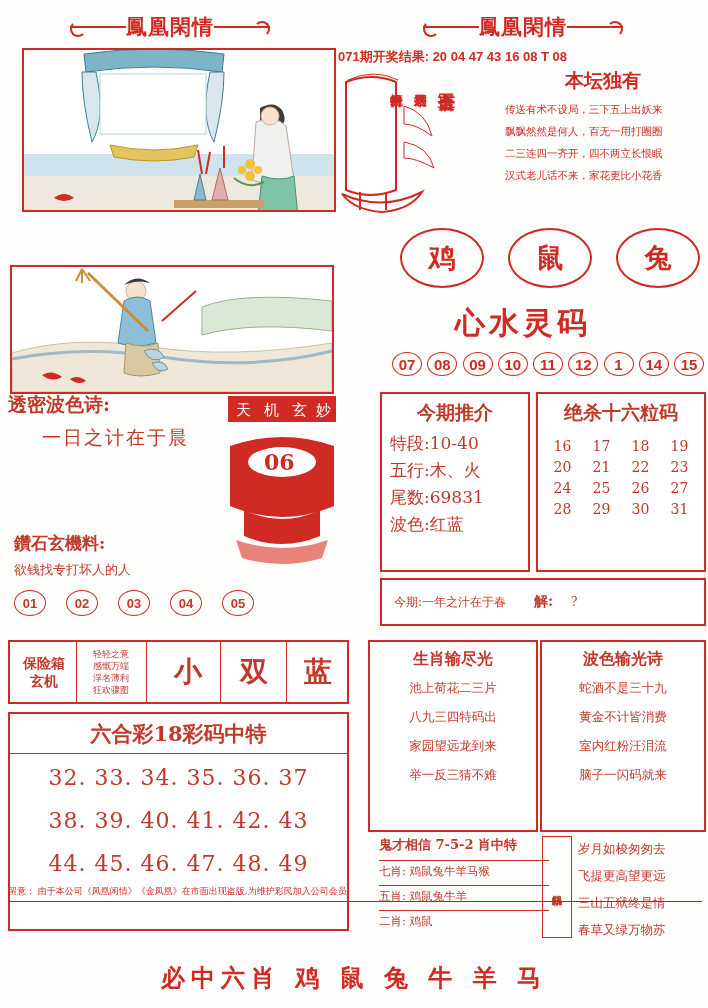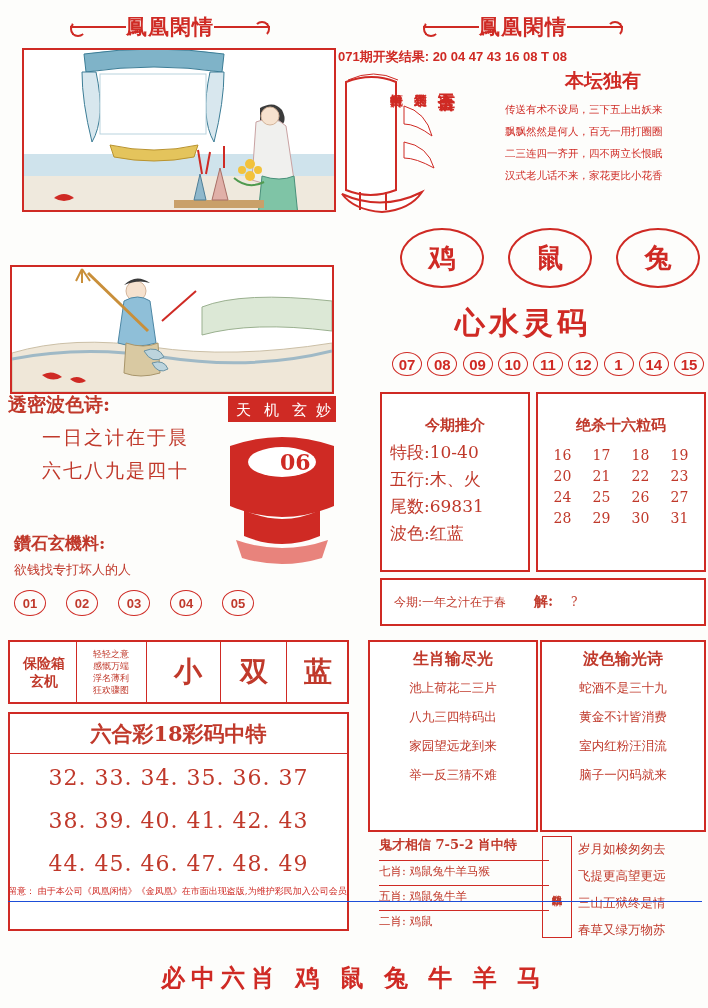--- a/index.html
+++ b/index.html
@@ -57,21 +57,21 @@
   .smallballs{position:absolute;left:14px;top:590px;width:240px;display:flex;justify-content:space-between;}
   .sball{width:30px;height:24px;border:1.6px solid #cf2a24;border-radius:50%;display:flex;align-items:center;justify-content:center;font-size:13px;font-weight:bold;}
 
   
   .stamp{position:absolute;left:222px;top:392px;width:120px;height:180px;}
 
   
   .box{position:absolute;border:2px solid #cf2a24;background:#fff;}
   .tj{left:380px;top:392px;width:146px;height:176px;}
   .js{left:536px;top:392px;width:166px;height:176px;}
-  .boxttl{text-align:center;font-size:15px;font-weight:bold;font-family:"DejaVu Serif","Liberation Serif",serif;padding:22px 0 4px;}
+  .boxttl{text-align:center;font-size:19px;font-weight:bold;font-family:"DejaVu Serif","Liberation Serif",serif;padding:6px 0 4px;}
   .tjline{font-size:17px;font-family:"DejaVu Serif","Liberation Serif",serif;padding:2px 0 2px 8px;}
   .killgrid{display:grid;grid-template-columns:repeat(4,1fr);gap:5px 2px;padding:8px 6px 0;font-size:14px;font-family:"DejaVu Serif","Liberation Serif",serif;text-align:center;}
 
   .jq{left:380px;top:578px;width:322px;height:44px;}
   .jq .inner{font-size:12px;font-family:"DejaVu Serif","Liberation Serif",serif;padding:13px 0 0 12px;}
 
   
   .bx{left:8px;top:640px;width:337px;height:60px;}
   .bx .cell{position:absolute;top:0;height:100%;display:flex;flex-direction:column;align-items:center;justify-content:center;}
   .bxlabel{font-size:14px;font-weight:bold;line-height:18px;font-family:"DejaVu Serif","Liberation Serif",serif;}
@@ -213,21 +213,20 @@
     <div class="nball">11</div>
     <div class="nball">12</div>
     <div class="nball">1</div>
     <div class="nball">14</div>
     <div class="nball">15</div>
   </div>
 
   <div class="tm">
     <div class="h">透密波色诗:</div>
     <div class="l">一日之计在于晨</div>
-    <div class="l">六七八九是四十</div>
   </div>
 
   <div class="zs">
     <div class="h">鑽石玄機料:</div>
     <div class="s">欲钱找专打坏人的人</div>
   </div>
 
   <div class="smallballs">
     <div class="sball">01</div>
     <div class="sball">02</div>
@@ -243,21 +242,21 @@
         <text x="14" y="23">天</text>
           <text x="42" y="23">机</text>
           <text x="70" y="23">玄</text>
           <text x="94" y="23">妙</text>
       </g>
       <path d="M8 54 q52 -18 104 0 l0 60 q-52 22 -104 0 z" fill="#cf2a24"></path>
       <ellipse cx="60" cy="70" rx="34" ry="15" fill="#fff"></ellipse>
       <path d="M22 118 q38 18 76 0 l0 26 q-38 16 -76 0 z" fill="#cf2a24"></path>
       <path d="M14 148 q46 16 92 0 l-6 18 q-40 12 -80 0 z" fill="#e8837c"></path>
     </svg>
-    <div style="position:absolute;left:42px;top:57px;font-size:22px;font-weight:bold;color:#cf2a24;font-family:'DejaVu Serif',serif;margin-left:16px;">06</div>
+    <div style="position:absolute;left:42px;top:57px;font-size:22px;font-weight:bold;color:#cf2a24;font-family:'DejaVu Serif',serif;">06</div>
   </div>
 
   <div class="box tj">
     <div class="boxttl">今期推介</div>
     <div class="tjline">
       <span>特段:</span><span>10-40</span>
     </div>
     <div class="tjline">
       <span>五行:</span><span>木、火</span>
     </div>

